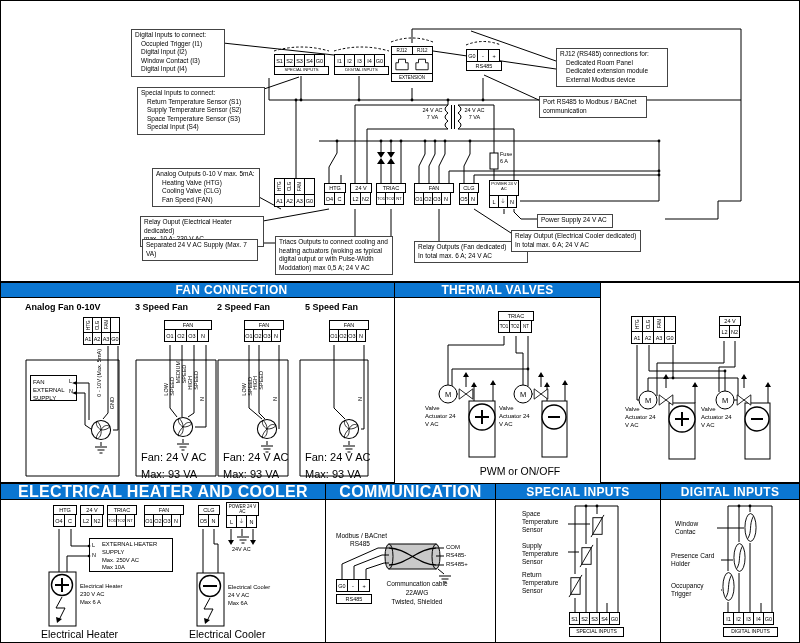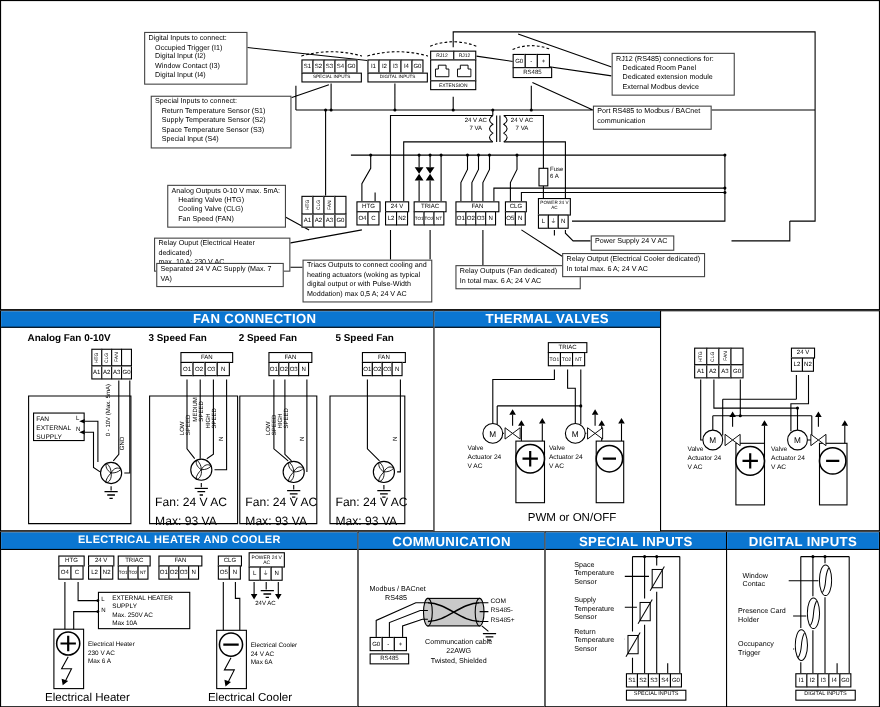--- a/index.html
+++ b/index.html
@@ -489,21 +489,21 @@
     <svg class="wires" style="left:135px;top:111px" width="16" height="12">
         <use href="#valve" width="16" height="12"></use>
       </svg>
     <span class="msym" style="left:41px;top:112.5px">M</span>
     <span class="msym" style="left:118px;top:112.5px">M</span>
     <div class="note" style="left:24px;top:122px;width:34px;font-size:6px">Valve Actuator 24 V AC</div>
     <div class="note" style="left:100px;top:122px;width:34px;font-size:6px">Valve Actuator 24 V AC</div>
   </div>
 
   <div class="panel" style="left:0;top:483px;width:326px;height:160px">
-    <div class="hdr" style="height:15px;font-size:10px">ELECTRICAL HEATER AND COOLER</div>
+    <div class="hdr" style="height:15px;font-size:16px">ELECTRICAL HEATER AND COOLER</div>
     <svg class="wires" width="326" height="160">
       <path class="w" d="M58 45 V88 M70 45 V62 H88 M88 72 H66 V88 M202 45 V89 M213 45 V60 H217 V89
         M230 45 V56 M241 45 V52 M252 45 V56"></path>
       <rect class="w" x="48" y="88" width="27" height="54"></rect>
       <rect class="w" x="196" y="89" width="27" height="53"></rect>
       <circle cx="61" cy="101" r="10.5" fill="#fff" stroke="#000" stroke-width="1.4"></circle>
       <circle cx="209" cy="102" r="10.5" fill="#fff" stroke="#000" stroke-width="1.4"></circle>
       <path class="w2" d="M54 101 H68 M61 94 V108 M202 102 H216"></path>
       <path class="w" d="M61 113 L55 124 H64 L58 136 M209 114 L203 125 H212 L206 137"></path>
       <path class="dot" d="M55 133 L61 135 L56 139 Z M203 134 L209 136 L204 140 Z M227 56 L233 56 L230 61 Z M249 56 L255 56 L252 61 Z"></path>
@@ -576,21 +576,21 @@
     <div class="note" style="left:227px;top:100px;font-size:5.8px">
       <div>Electrical Cooler</div>
         <div>24 V AC</div>
         <div>Max 6A</div>
     </div>
     <div class="cap" style="left:40px;top:144px">Electrical Heater</div>
     <div class="cap" style="left:188px;top:144px">Electrical Cooler</div>
   </div>
 
   <div class="panel" style="left:325px;top:483px;width:171px;height:160px">
-    <div class="hdr" style="height:15px;font-size:12px">COMMUNICATION</div>
+    <div class="hdr" style="height:15px;font-size:16px">COMMUNICATION</div>
     <svg class="wires" width="171" height="160">
       <rect x="63" y="60" width="47" height="25" fill="#c9c9c9" stroke="#000"></rect>
       <ellipse cx="63" cy="72.5" rx="4" ry="12.5" fill="#c9c9c9" stroke="#000"></ellipse>
       <ellipse cx="110" cy="72.5" rx="4" ry="12.5" fill="#c9c9c9" stroke="#000"></ellipse>
       <path d="M63 64 C80 64 93 81 110 81 M63 81 C80 81 93 64 110 64" fill="none" stroke="#000" stroke-width="1.3"></path>
       <path class="w" d="M110 64 H118 M110 72 H118 M110 81 H118 M112 85 L118 90
         M16 95 V80 L52 64 H63 M28 95 V82 L56 71 H63 M40 95 V85 L58 79 H63"></path>
       <svg x="112" y="91" width="14" height="8">
           <use href="#gnd" width="14" height="8"></use>
         </svg>

